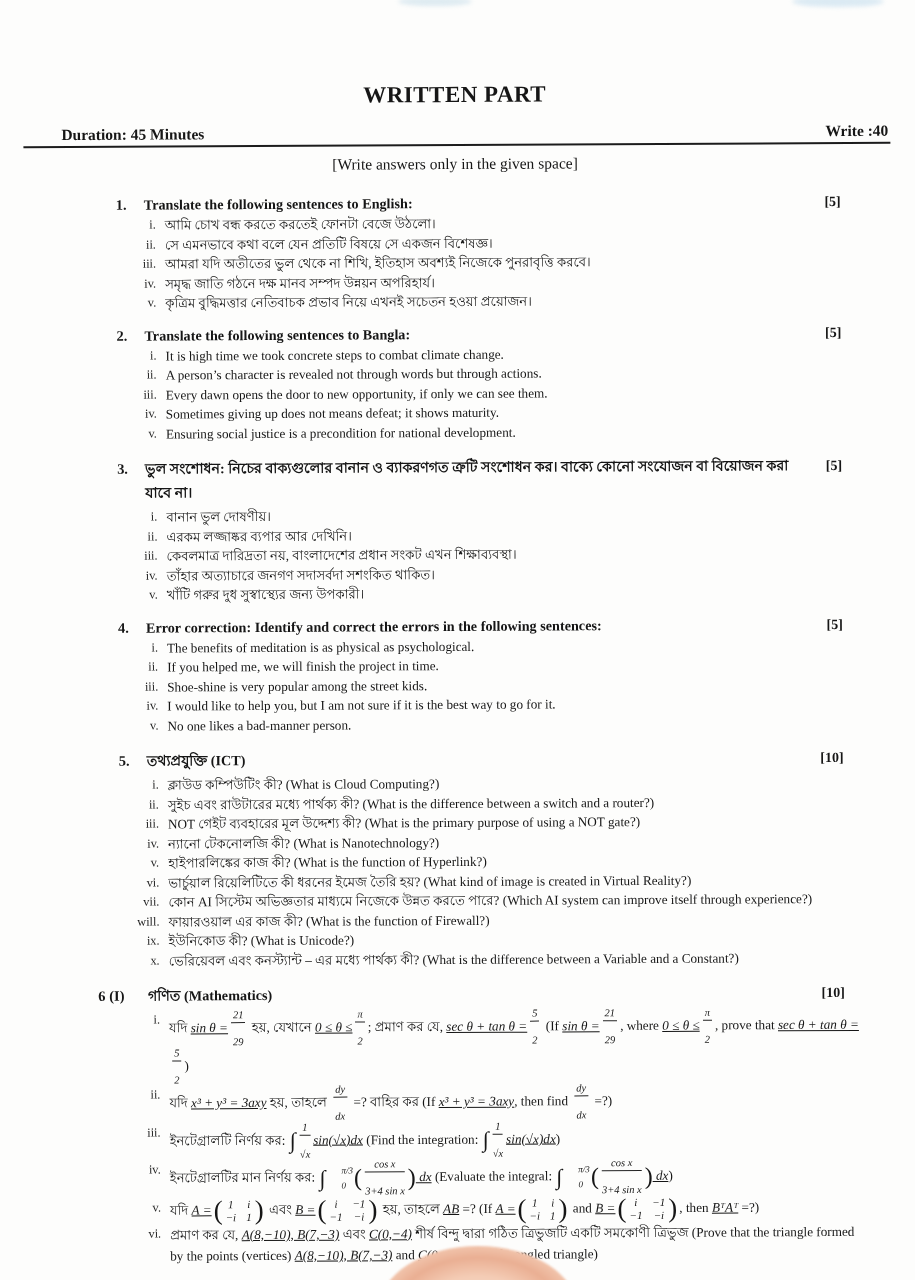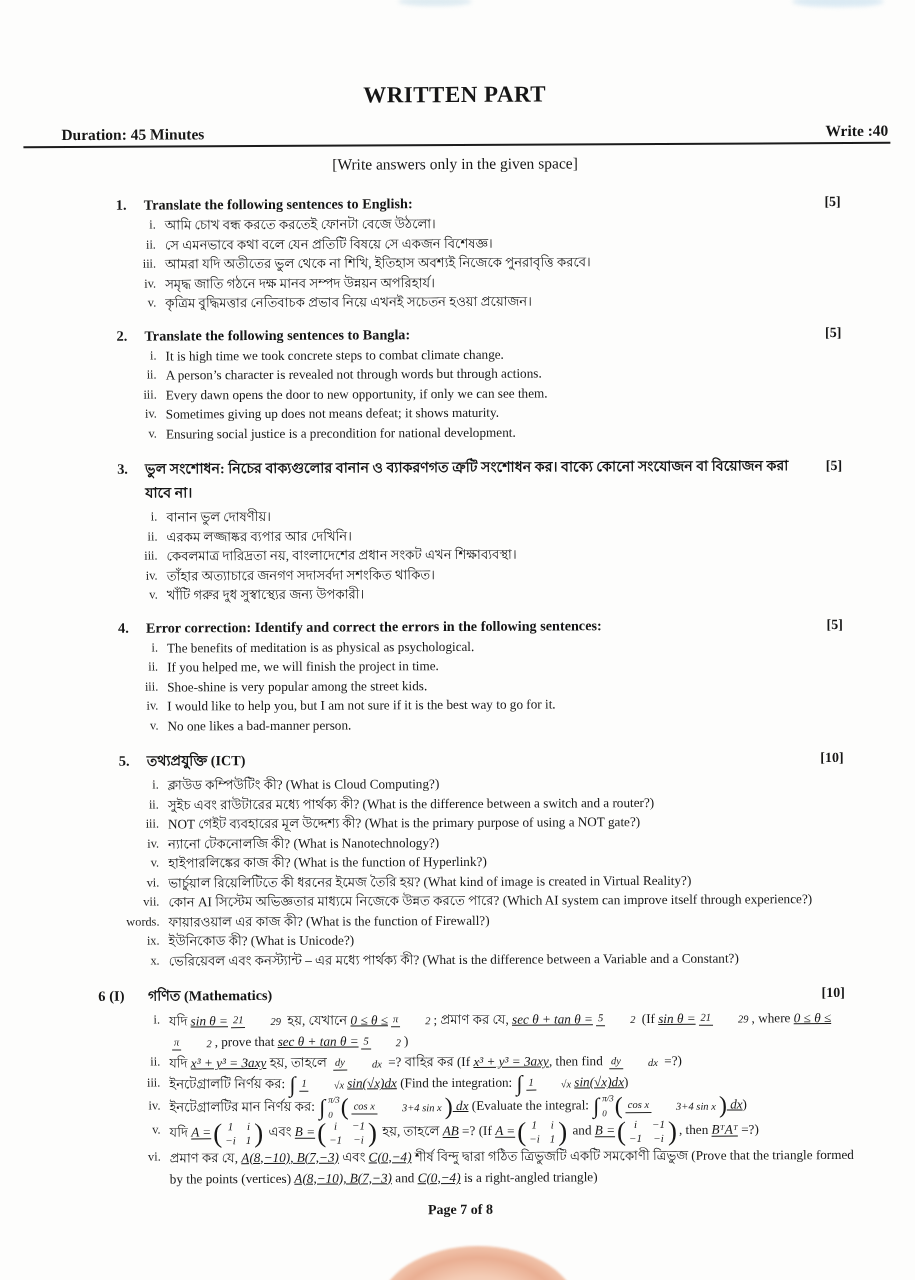--- a/index.html
+++ b/index.html
@@ -20,28 +20,28 @@
   .q-head{display:flex;align-items:baseline;margin-bottom:2px;}
   .q-num{width:50px;box-sizing:border-box;padding-left:22px;font-weight:bold;font-size:14.5px;flex-shrink:0;}
   .q-title{flex:1;font-weight:bold;font-size:14.2px;}
   .q-marks{width:48px;text-align:right;font-weight:bold;font-size:14px;flex-shrink:0;padding-right:20px;box-sizing:content-box;}
   .q6 .q-num{padding-left:0;margin-left:-23px;width:73px;text-align:center;}
   .item{display:flex;line-height:19.5px;}
   .i-label{width:62px;text-align:right;font-size:12.3px;flex-shrink:0;color:#1d1d1d;}
   .i-text{flex:1;margin-left:9px;}
   .math{line-height:1.6;}
   .mi{font-style:italic;text-decoration:underline;}
-  .frac{display:inline-flex;flex-direction:row;vertical-align:middle;text-align:center;
-    font-size:10.5px;line-height:1;margin:0 3px;font-style:italic;gap:25px;}
+  .frac{display:inline-flex;flex-direction:column;vertical-align:middle;text-align:center;
+    font-size:10.5px;line-height:1;margin:0 3px;font-style:italic;}
   .frac .num{border-bottom:1px solid #222;padding:0 2px 1.5px;}
-  .frac .den{padding-top:2px;}
+  .frac .den{padding-top:14px;}
   .intg{display:inline-flex;align-items:center;vertical-align:middle;margin:0 1px;}
   .int-glyph{font-size:22px;line-height:1;}
   .int-lims{display:inline-flex;flex-direction:column;justify-content:space-between;height:24px;
-    font-size:9px;line-height:1;font-style:italic;margin-left:3px;}
+    font-size:9px;line-height:1;font-style:italic;margin-left:16px;}
   .bigp{font-size:24px;line-height:.9;vertical-align:middle;font-weight:400;}
   .mat{display:inline-flex;align-items:center;vertical-align:middle;margin:0 2px;}
   .mat .bigp{font-size:27px;}
   .mat-grid{display:inline-grid;grid-template-columns:auto auto;gap:1px 10px;
     font-size:11px;font-style:italic;text-align:center;line-height:1.15;padding:0 3px;}
   .page-footer{text-align:center;margin-top:12px;font-size:14px;font-weight:600;}
   .smudge{position:absolute;border-radius:50%;}
   .smudge-top-left{left:398px;top:-3px;width:74px;height:9px;background:rgba(185,212,228,.45);filter:blur(2px);}
   .smudge-top-right{left:792px;top:-4px;width:92px;height:11px;background:rgba(185,215,235,.5);filter:blur(2px);}
   .finger{position:absolute;left:378px;top:1246px;width:200px;height:130px;border-radius:50%;
@@ -214,21 +214,21 @@
           </div>
         <div class="item">
             <span class="i-label">vi.</span>
             <span class="i-text">ভার্চুয়াল রিয়েলিটিতে কী ধরনের ইমেজ তৈরি হয়? (What kind of image is created in Virtual Reality?)</span>
           </div>
         <div class="item">
             <span class="i-label">vii.</span>
             <span class="i-text">কোন AI সিস্টেম অভিজ্ঞতার মাধ্যমে নিজেকে উন্নত করতে পারে? (Which AI system can improve itself through experience?)</span>
           </div>
         <div class="item">
-            <span class="i-label">words.</span>
+            <span class="i-label">will.</span>
             <span class="i-text">ফায়ারওয়াল এর কাজ কী? (What is the function of Firewall?)</span>
           </div>
         <div class="item">
             <span class="i-label">ix.</span>
             <span class="i-text">ইউনিকোড কী? (What is Unicode?)</span>
           </div>
         <div class="item">
             <span class="i-label">x.</span>
             <span class="i-text">ভেরিয়েবল এবং কনস্ট্যান্ট – এর মধ্যে পার্থক্য কী? (What is the difference between a Variable and a Constant?)</span>
           </div>

